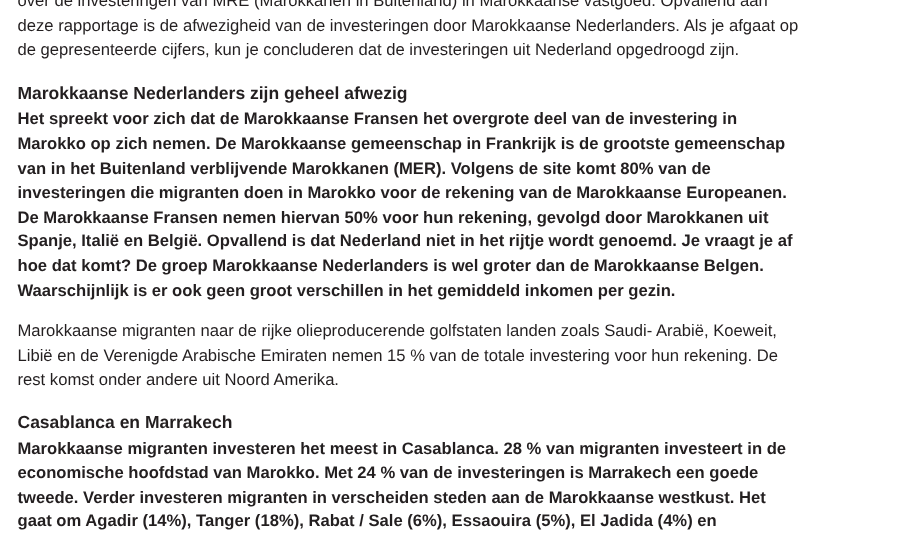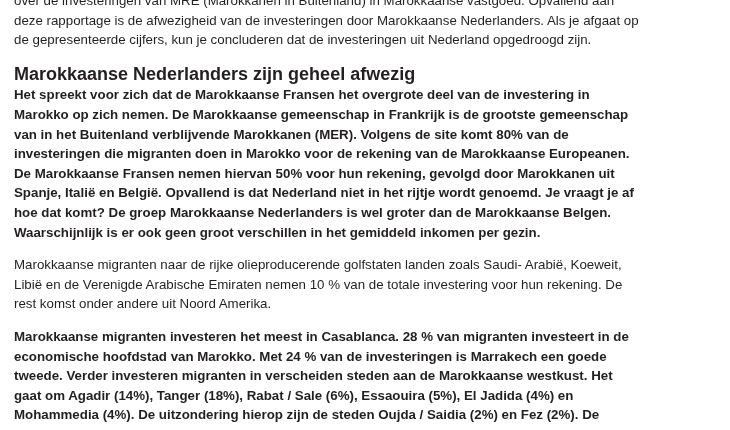--- a/index.html
+++ b/index.html
@@ -30,21 +30,21 @@
     margin: 0;
     font-size: 13.3px;
     line-height: 19.6px;
     text-align: left;
   }
   .para + .para {
     margin-top: 13px;
   }
   h3.heading {
     margin: 0;
-    font-size: 18px;
+    font-size: 14px;
     line-height: 19.6px;
     font-weight: bold;
   }
   .heading-block {
     margin-top: 15px;
   }
   .heading-block.tight {
     margin-top: 14px;
   }
   .after-heading {
@@ -68,21 +68,24 @@
   <div class="clip-top">
 
     <p class="para">over de investeringen van MRE (Marokkanen in Buitenland) in Marokkaanse vastgoed. Opvallend aan deze rapportage is de afwezigheid van de investeringen door Marokkaanse Nederlanders. Als je afgaat op de gepresenteerde cijfers, kun je concluderen dat de investeringen uit Nederland opgedroogd zijn.</p>
 
     <div class="heading-block">
       <h3 class="heading">Marokkaanse Nederlanders zijn geheel afwezig</h3>
     </div>
 
     <p class="para after-heading">Het spreekt voor zich dat de Marokkaanse Fransen het overgrote deel van de investering in Marokko op zich nemen. De Marokkaanse gemeenschap in Frankrijk is de grootste gemeenschap van in het Buitenland verblijvende Marokkanen (MER). Volgens de site komt 80% van de investeringen die migranten doen in Marokko voor de rekening van de Marokkaanse Europeanen.  De Marokkaanse Fransen nemen hiervan 50% voor hun rekening, gevolgd door Marokkanen uit Spanje, Italië en België. Opvallend is dat Nederland niet in het rijtje wordt genoemd. Je vraagt je af hoe dat komt? De groep Marokkaanse Nederlanders is wel groter dan de Marokkaanse Belgen. Waarschijnlijk is er ook geen groot verschillen in het gemiddeld inkomen per gezin.</p>
 
-    <p class="para">Marokkaanse migranten naar de rijke olieproducerende golfstaten landen zoals Saudi- Arabië, Koeweit, Libië en de Verenigde Arabische Emiraten nemen 10 % van de totale investering voor hun rekening. De rest komst onder andere uit Noord Amerika.</p>
+    <p class="para">Marokkaanse migranten naar de rijke olieproducerende golfstaten landen zoals Saudi- Arabië, Koeweit, Libië en de Verenigde Arabische Emiraten nemen 15 % van de totale investering voor hun rekening. De rest komst onder andere uit Noord Amerika.</p>
 
+    <div class="heading-block tight">
+      <h3 class="heading">Casablanca en Marrakech</h3>
+    </div>
 
     <p class="para after-heading">Marokkaanse migranten investeren het meest in Casablanca. 28 % van migranten investeert in de economische hoofdstad van Marokko. Met 24 % van de investeringen is Marrakech een goede tweede. Verder investeren migranten in verscheiden steden aan de Marokkaanse westkust. Het gaat om  Agadir (14%), Tanger (18%), Rabat / Sale (6%), Essaouira (5%), El Jadida (4%) en  Mohammedia (4%). De uitzondering hierop zijn de steden Oujda / Saidia (2%) en Fez (2%). De steden Al Hoceima en Nador ontbreken in de lijst van mubawab. In deze steden wordt waarschijnlijk wel geïnvesteerd door Marokkaanse Nederlanders. Mubawab biedt wel huizen te koop in Beni Bouayach en Nador. Je kan dus vanuit gaan dat de</p>
 
   </div>
 
   <div class="fade-bottom"></div>
 </div>
 
 </body></html>

